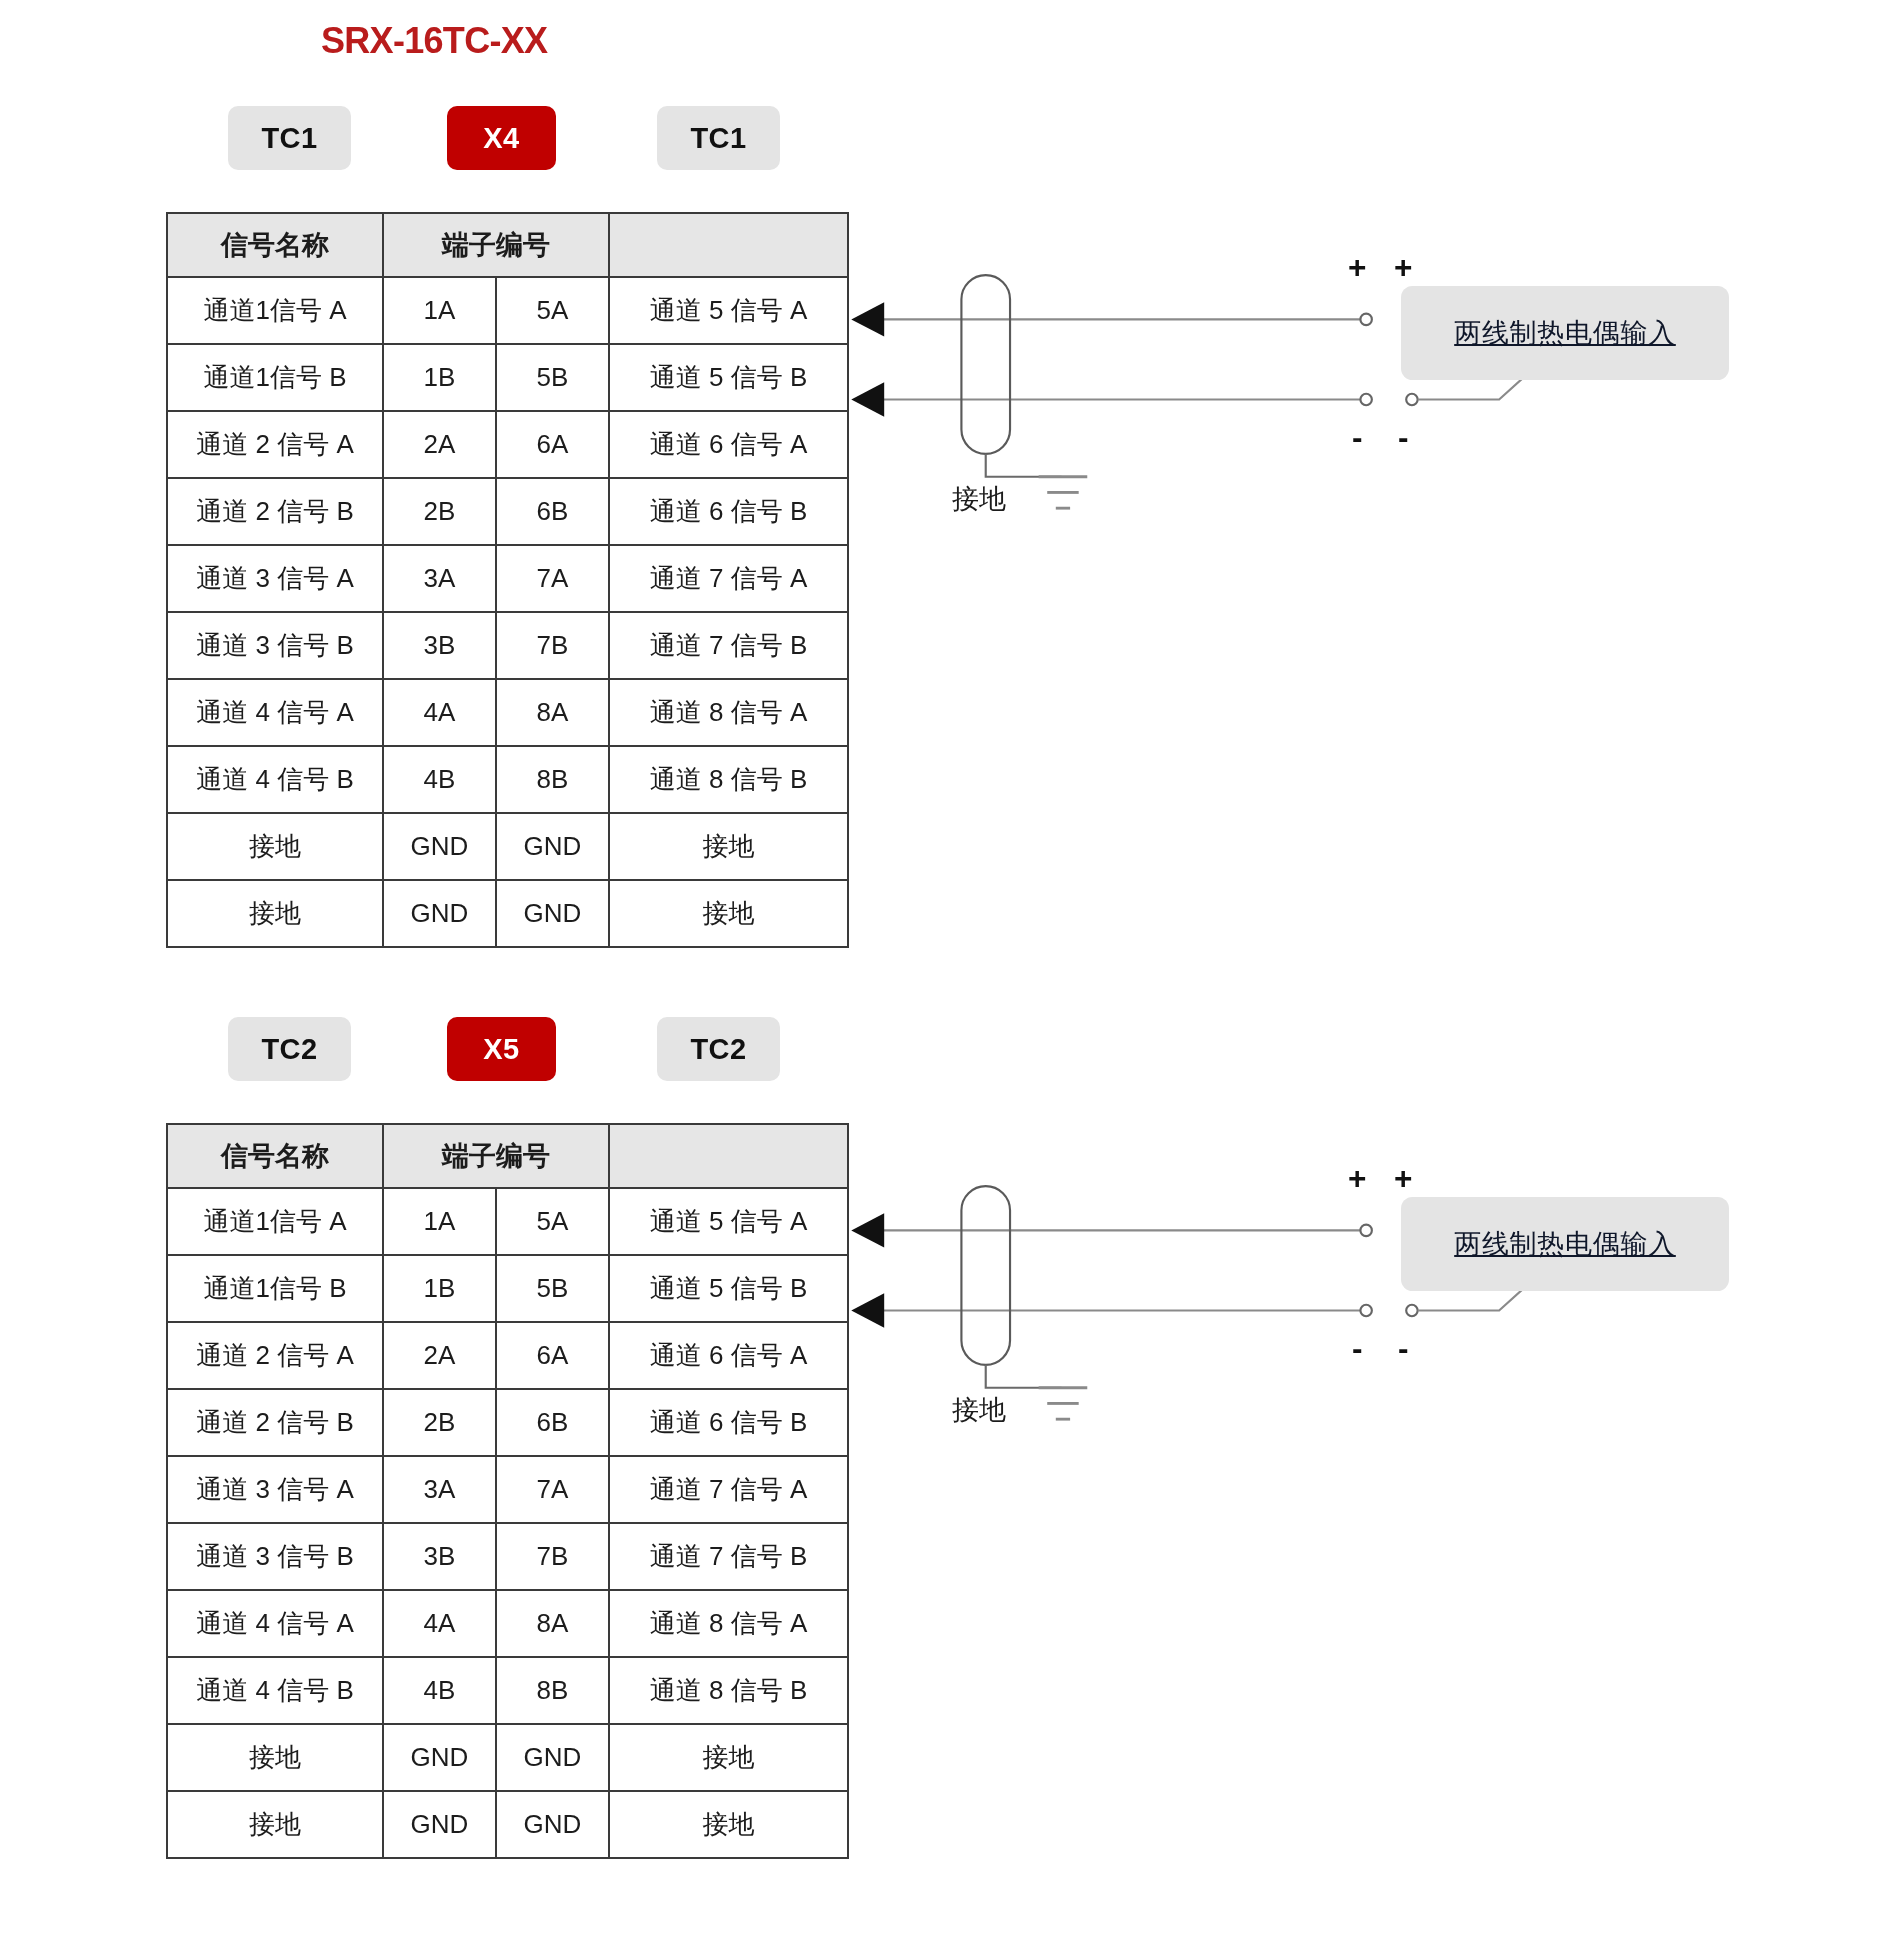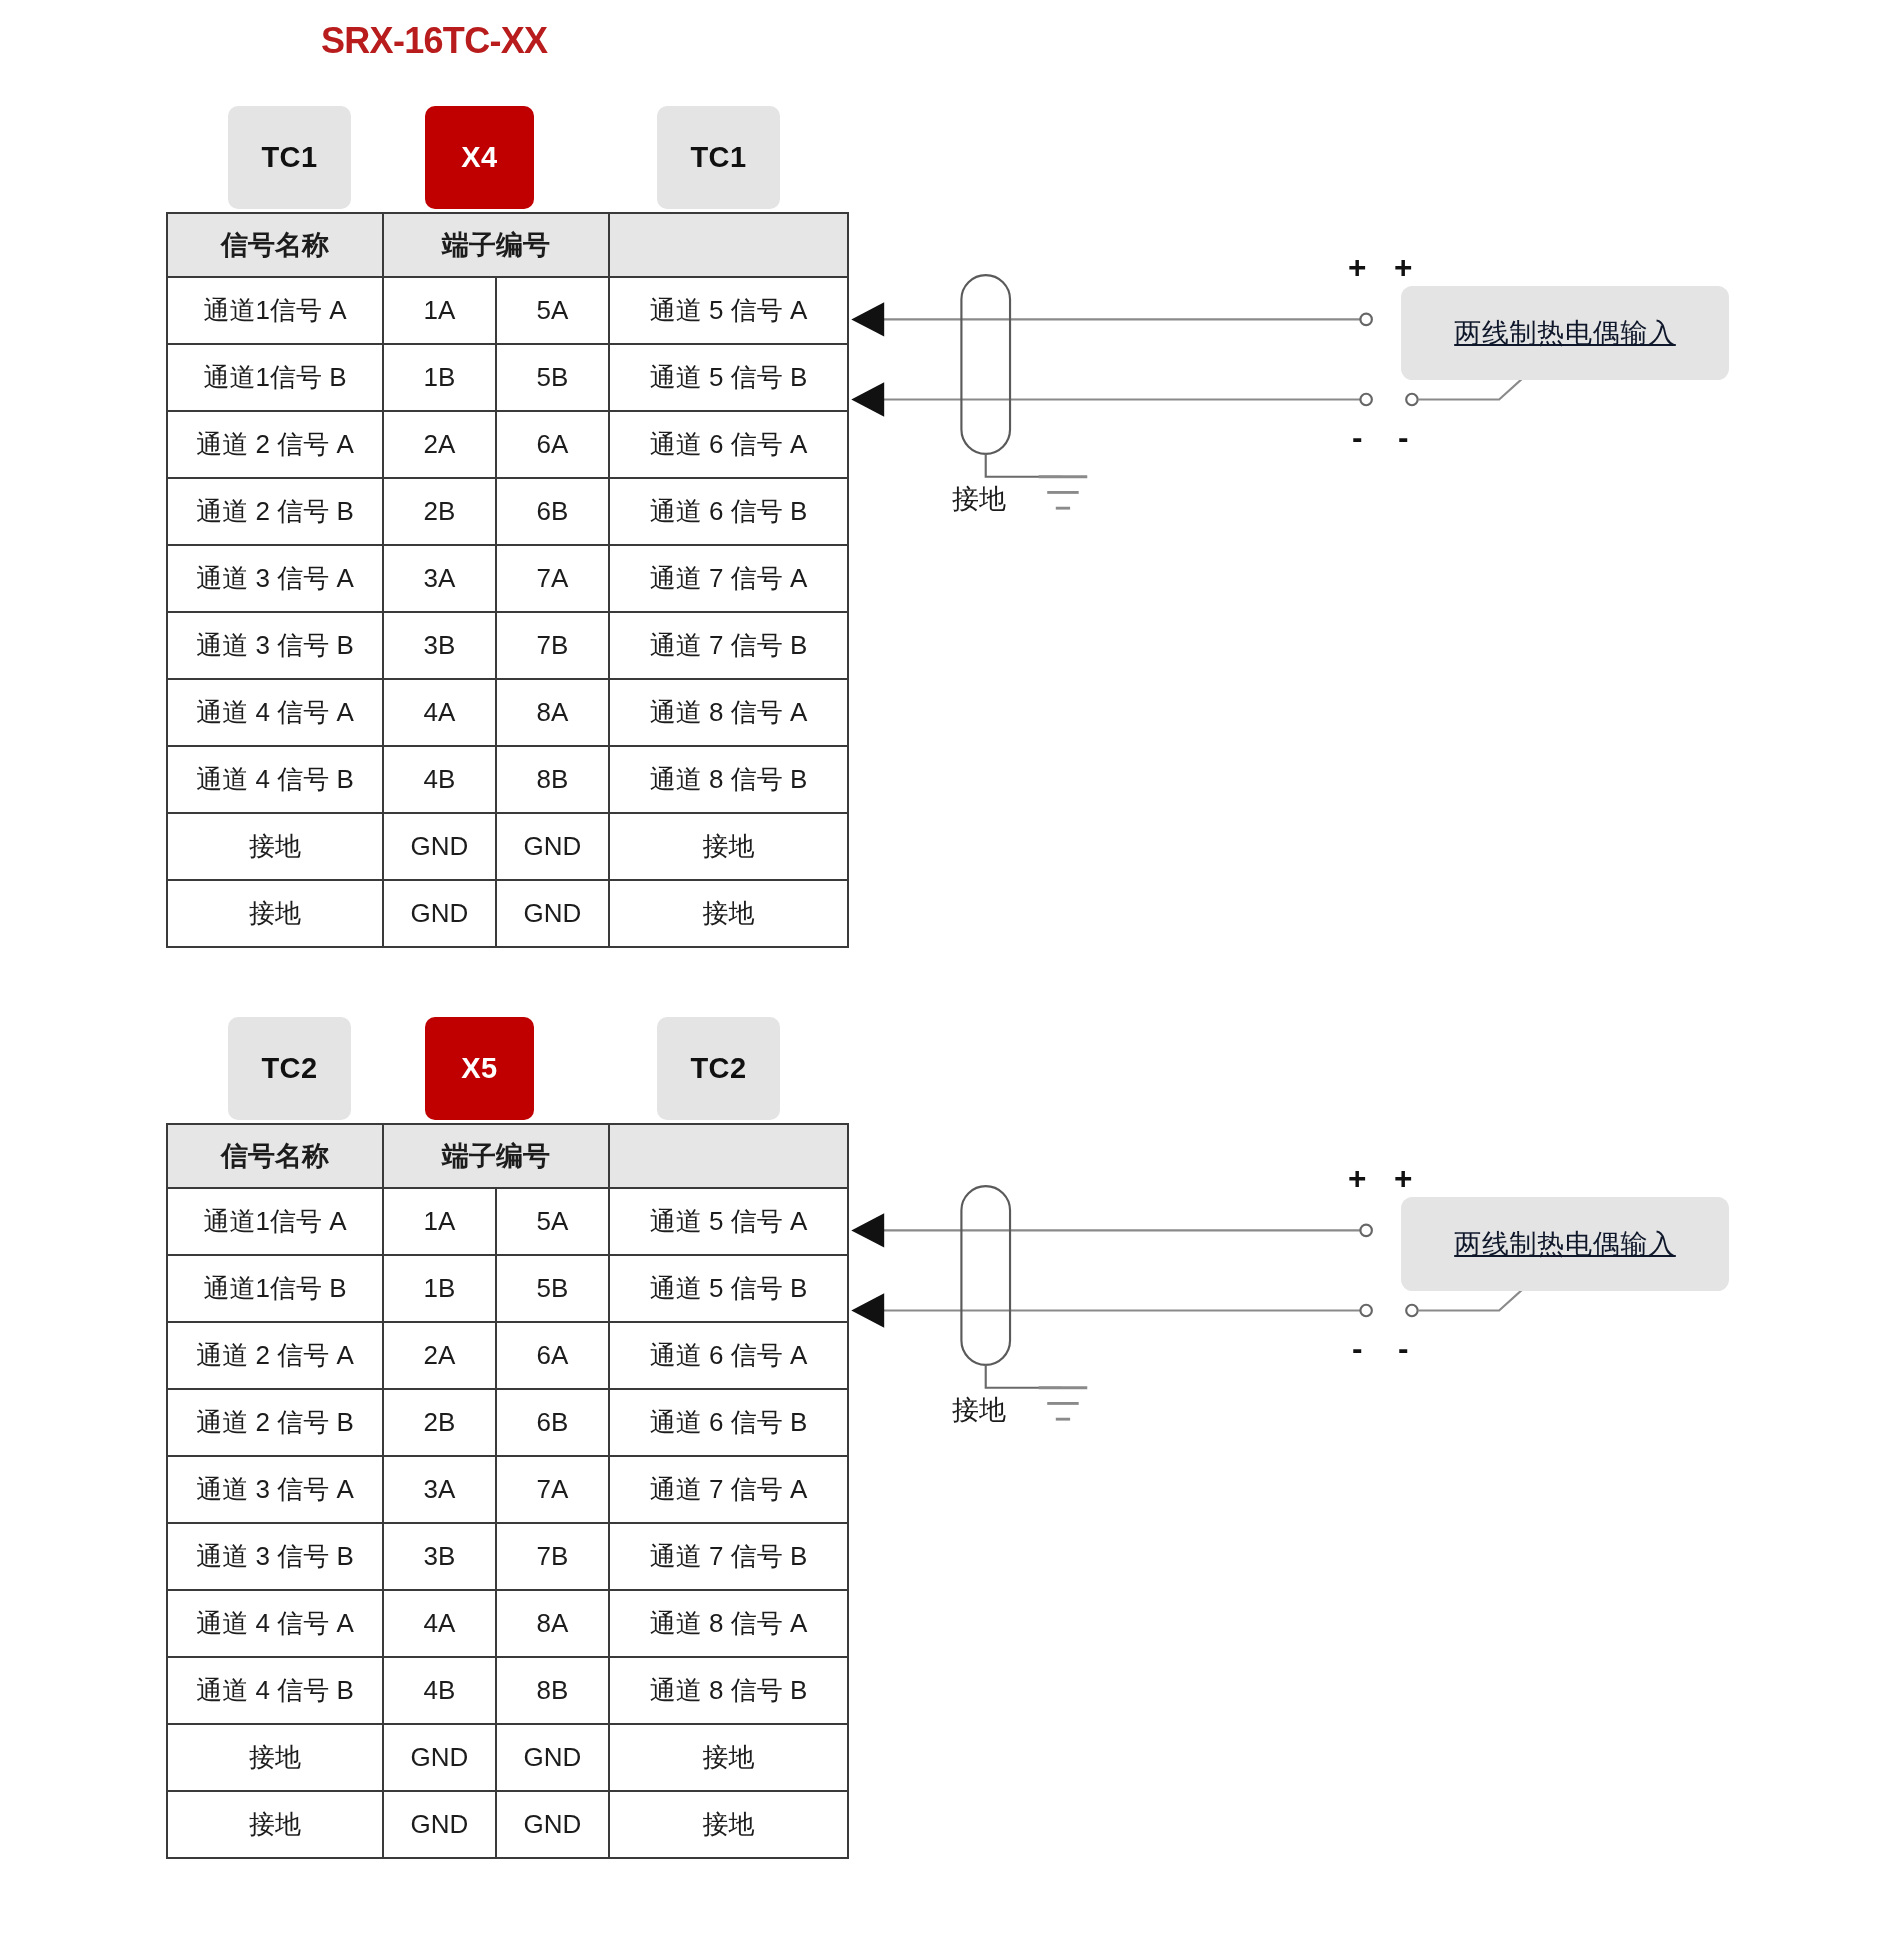--- a/index.html
+++ b/index.html
@@ -31,34 +31,34 @@
   
   .section { position: absolute; left: 0; top: 0; }
   #section-1 { top: 0px; }
   #section-2 { top: 911px; }
 
   
   .badge-row { position: absolute; left: 0; top: 106px; width: 859px; height: 92px; }
   .badge {
     position: absolute;
     top: 0;
-    height: 103px;
+    height: 64px;
     border-radius: 10px;
     display: flex;
     align-items: center;
     justify-content: center;
     font-size: 29px;
     font-weight: bold;
     letter-spacing: 0.4px;
     box-sizing: border-box;
   }
   .badge-gray { background: #e4e4e4; color: #111111; }
   .badge-red  { background: #c00000; color: #ffffff; }
   .badge-left   { left: 228px;  width: 123px; }
-  .badge-center { left: 425px;  width: 109px; }
+  .badge-center { left: 447px;  width: 109px; }
   .badge-right  { left: 657px;  width: 123px; }
 
   
   .wire-table {
     position: absolute;
     left: 166px;
     top: 212px;
     width: 681px;
     border-collapse: collapse;
     table-layout: fixed;

